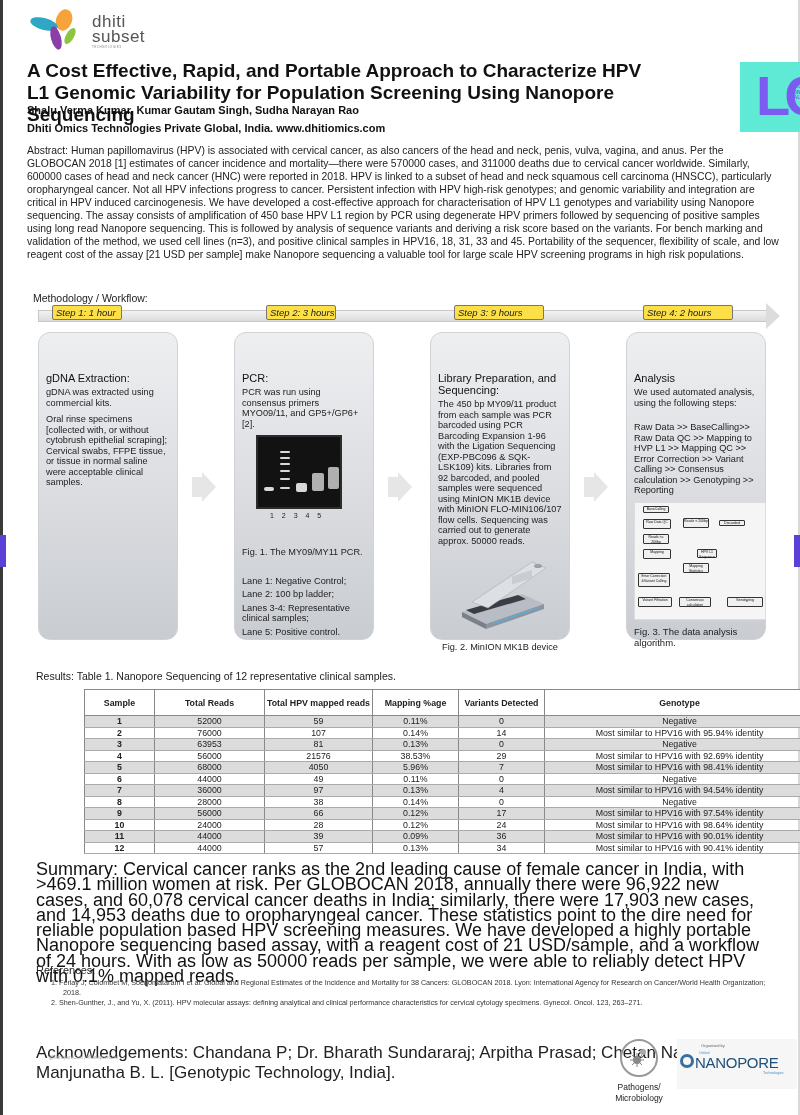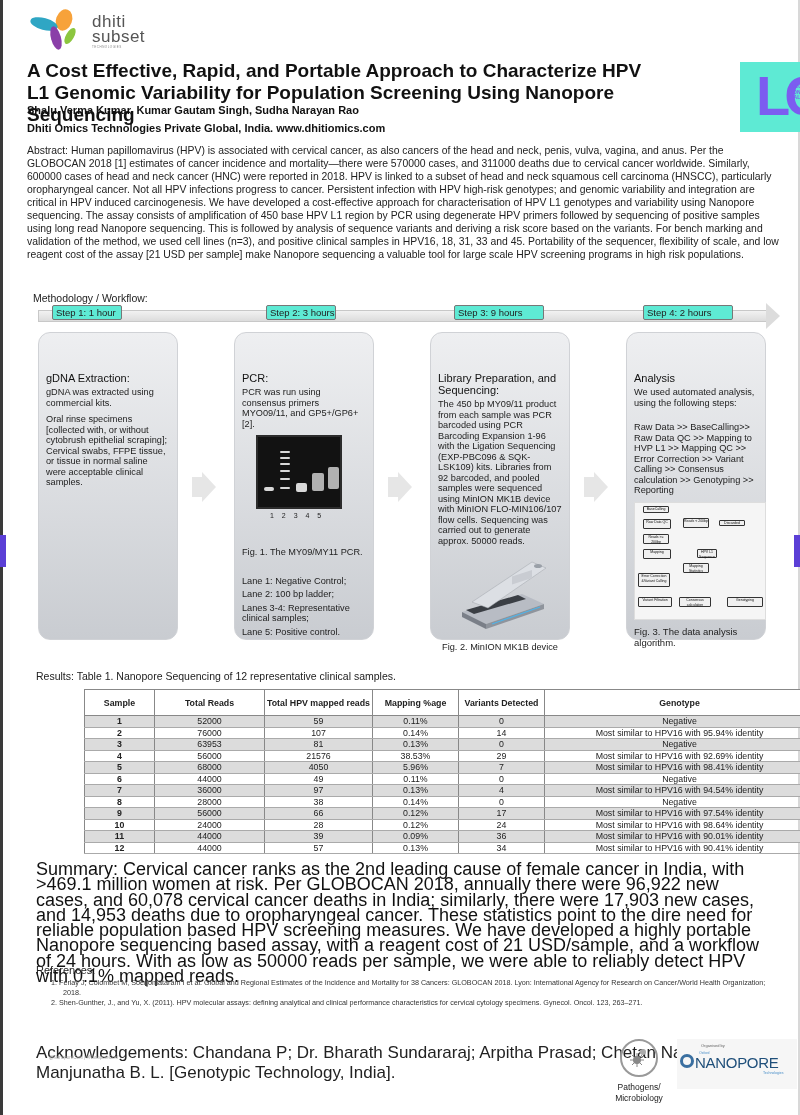--- a/index.html
+++ b/index.html
@@ -20,21 +20,21 @@
   .lc-logo { position: absolute; left: 740px; top: 62px; width: 90px; height: 70px; background: #5eead4; }
   .lc-text { position: absolute; left: 16px; top: 2px; font-size: 56px; font-weight: bold; color: #7c5cf0; line-height: 64px; letter-spacing: -6px; font-family: "Liberation Sans", sans-serif; }
   .lc-small { position: absolute; left: 50px; top: 22px; font-size: 5px; line-height: 5.5px; color: #7c5cf0; font-weight: bold; }
 
   .abstract { position: absolute; left: 27px; top: 144px; width: 752px; font-size: 10.4px; line-height: 13px; color: #222; }
 
   
   .wf-label { position: absolute; left: 33px; top: 292px; font-size: 10.5px; color: #222; }
   .timeline { position: absolute; left: 38px; top: 310px; width: 730px; height: 12px; background: linear-gradient(#f2f2f2, #dcdcdc); border: 1px solid #c8c8c8; border-right: none; }
   .timeline-arrow { position: absolute; left: 766px; top: 303px; width: 0; height: 0; border-top: 13px solid transparent; border-bottom: 13px solid transparent; border-left: 14px solid #dcdcdc; }
-  .step-box { position: absolute; top: 305px; height: 15px; border: 1px solid #777; border-radius: 2px; background: #5eead4; font-size: 9.5px; line-height: 13px; padding-left: 3px; color: #222; }
+  .step-box { position: absolute; top: 305px; height: 15px; border: 1px solid #777; border-radius: 2px; background: #fde047; font-size: 9.5px; line-height: 13px; padding-left: 3px; color: #222; font-style: italic; }
 
   .card { position: absolute; top: 332px; height: 308px; background: linear-gradient(#eeeff1, #c9ccd1); border-radius: 12px; border: 1px solid #d0d2d6; padding: 6px 7px; }
   .card h3 { font-size: 11px; font-weight: normal; line-height: 12px; color: #111; margin-bottom: 3px; margin-top: 33px; }
   .card p { font-size: 9.2px; line-height: 10.5px; color: #222; margin-bottom: 6px; }
   .chev { position: absolute; top: 472px; width: 0; height: 0; border-top: 15px solid transparent; border-bottom: 15px solid transparent; border-left: 14px solid #e6e6e6; }
   .chev-body { position: absolute; top: 477px; width: 10px; height: 20px; background: #e6e6e6; }
 
   .gel { width: 86px; height: 74px; background: #121212; margin: 6px 0 0 14px; position: relative; border: 2px solid #2c2c2c; }
   .band { position: absolute; background: #d8d8d8; border-radius: 2px; filter: blur(0.6px); }
   .gel-lanes { margin-left: 28px; font-size: 7px; word-spacing: 6px; color: #222; margin-top: 3px; }

